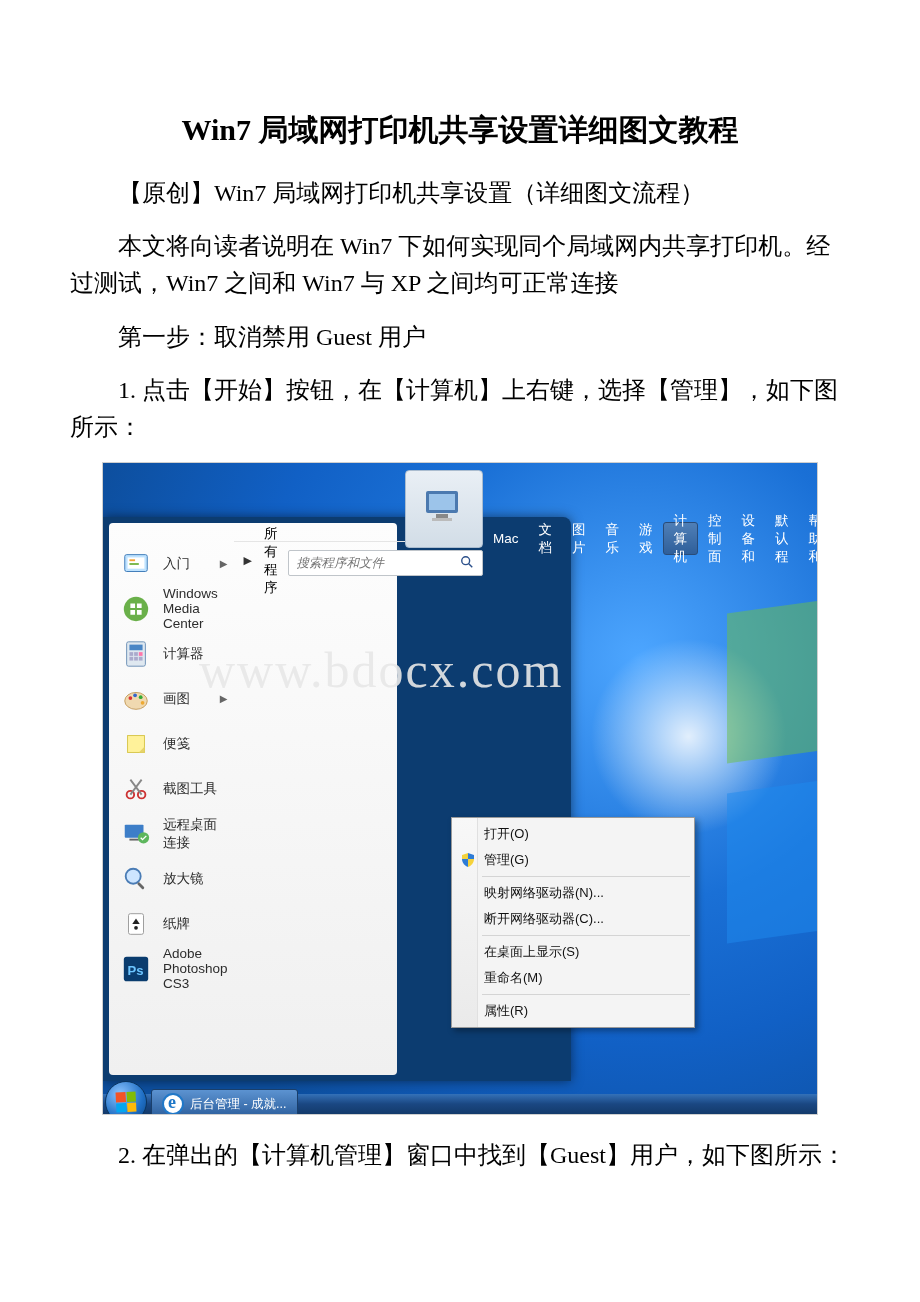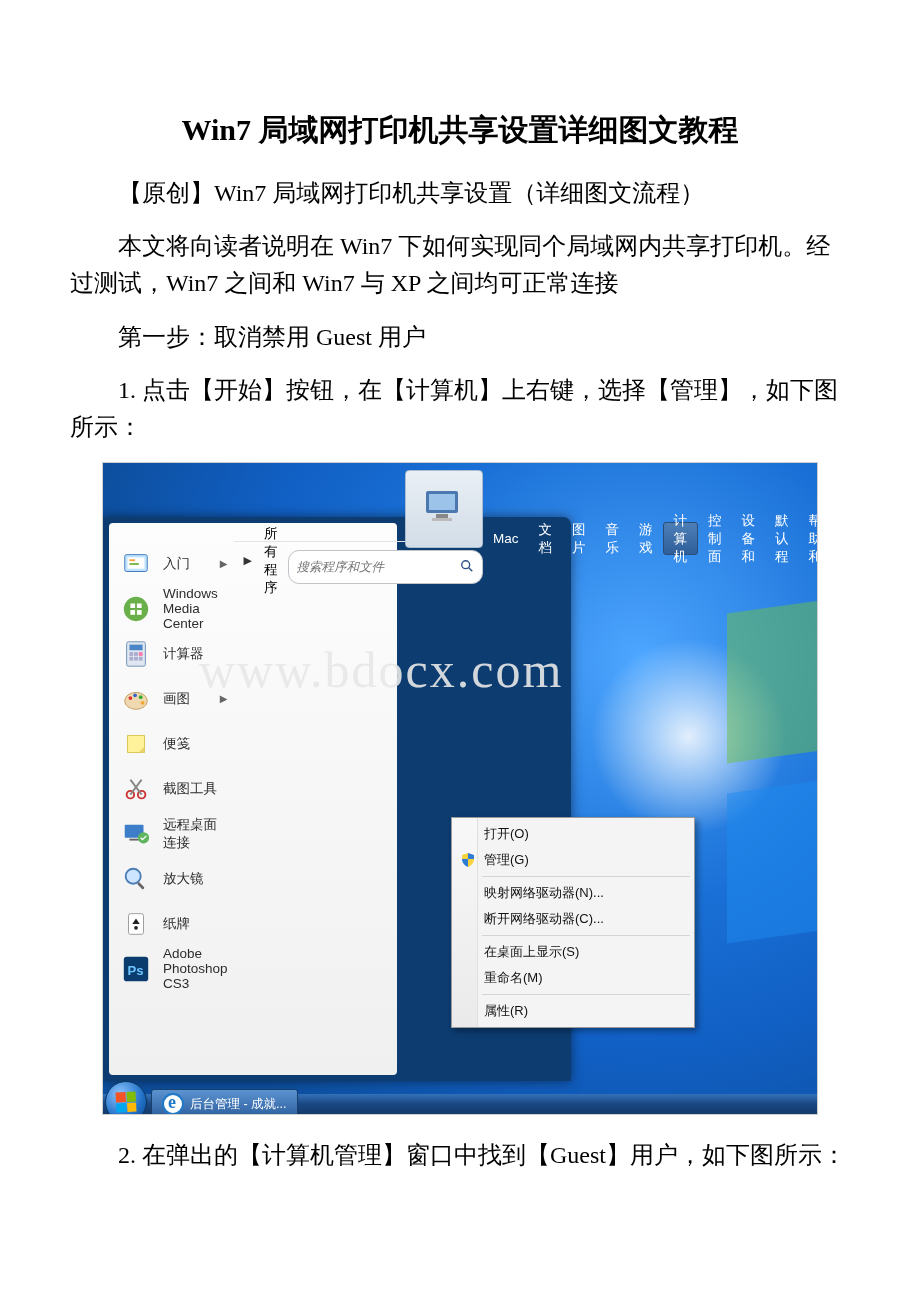--- a/index.html
+++ b/index.html
@@ -116,22 +116,22 @@
   }
   .all-progs .tri { color: #333; font-size: 11px; }
   .search-wrap {
     border-top: 1px solid #e5e5e5;
     padding-top: 8px;
   }
   .search-box {
     display: flex;
     align-items: center;
     border: 1px solid #c0c5ca;
-    border-radius: 11px;
-    height: 34px;
+    border-radius: 2px;
+    height: 26px;
     padding: 0 8px;
     background: #fff;
   }
   .search-box input {
     border: none; outline: none;
     flex: 1;
     font-size: 12.5px;
     color: #888;
     font-style: italic;
     background: transparent;

